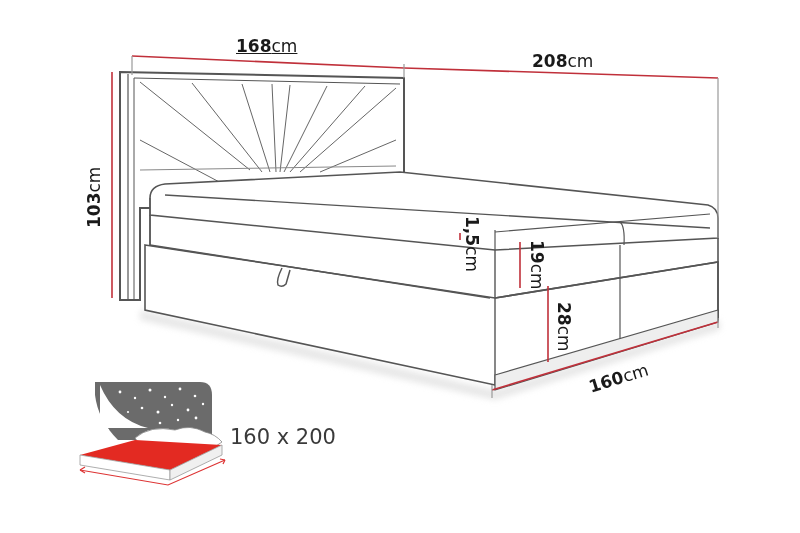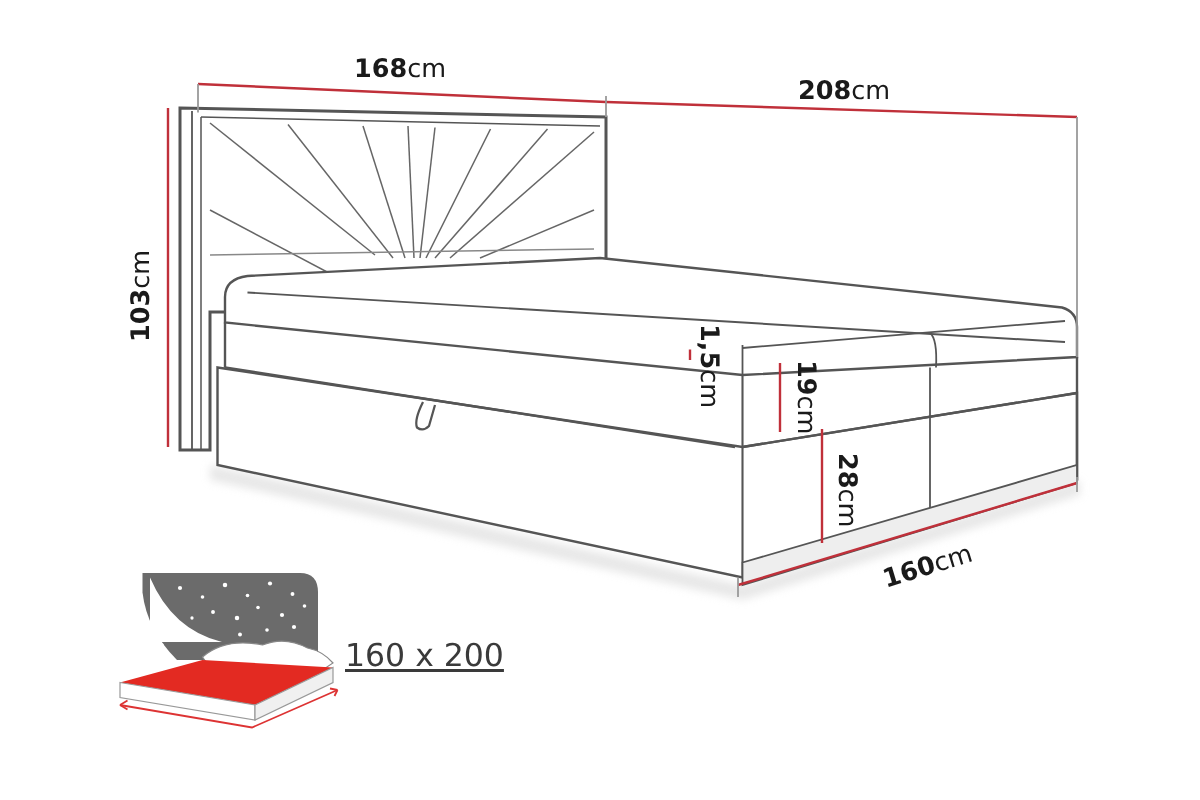--- a/index.html
+++ b/index.html
@@ -3,21 +3,21 @@
   <meta charset="utf-8">
   <style>
     html, body { margin: 0; padding: 0; background: #ffffff; }
     body { width: 800px; height: 533px; position: relative; overflow: hidden; font-family: "Liberation Sans", sans-serif; }
     svg { position: absolute; left: 0; top: 0; }
     .label { position: absolute; color: #1a1a1a; font-family: "DejaVu Sans", sans-serif; white-space: nowrap; line-height: 1; }
     .label .num { font-weight: bold; }
     .label .unit { font-weight: normal; }
     .big { font-size: 17px; }
     .v { transform-origin: 0 0; }
-    .size-label { position: absolute; left: 230px; top: 425px; font-size: 21px; color: #3a3a3a; font-family: "DejaVu Sans", sans-serif; text-decoration: underline; }
+    .size-label { position: absolute; left: 230px; top: 425px; font-size: 21px; color: #3a3a3a; font-family: "DejaVu Sans", sans-serif; }
   </style>
 </head>
 <body>
 
 <svg width="800" height="533" viewBox="0 0 800 533">
   <defs>
     <filter id="shadow" x="-10%" y="-10%" width="130%" height="140%">
       <feGaussianBlur stdDeviation="3"></feGaussianBlur>
     </filter>
   </defs>
@@ -111,21 +111,21 @@
     <path d="M135,438 Q150,425 175,430 Q190,424 205,432 Q215,434 222,442 L210,450 L140,445 Z" fill="#fff" stroke="#888" stroke-width="0.8"></path>
     <polygon points="80,455 170,470 222,445 135,440" fill="#e32a22"></polygon>
     <polygon points="80,455 170,470 170,480 80,465" fill="#fff" stroke="#999" stroke-width="0.8"></polygon>
     <polygon points="170,470 222,445 222,455 170,480" fill="#f0f0f0" stroke="#999" stroke-width="0.8"></polygon>
     <path d="M80,470 L168,485 L225,460" fill="none" stroke="#d33" stroke-width="1.2"></path>
     <path d="M80,470 l5,-3 M80,470 l5,3" stroke="#d33" stroke-width="1.2"></path>
     <path d="M225,460 l-5,-1 M225,460 l-2,4" stroke="#d33" stroke-width="1.2"></path>
   </g>
 </svg>
 
-<div class="label big" style="left:236px; top:38px;">
+<div class="label big" style="left:236px; top:38px;text-decoration:underline;">
   <span class="num">168</span><span class="unit">cm</span>
 </div>
 <div class="label big" style="left:532px; top:53px;">
   <span class="num">208</span><span class="unit">cm</span>
 </div>
 <div class="label big v" style="left:86px; top:228px; transform: rotate(-90deg);">
   <span class="num">103</span><span class="unit">cm</span>
 </div>
 <div class="label big v" style="left:480px; top:216px; transform: rotate(90deg);">
   <span class="num">1,5</span><span class="unit">cm</span>

